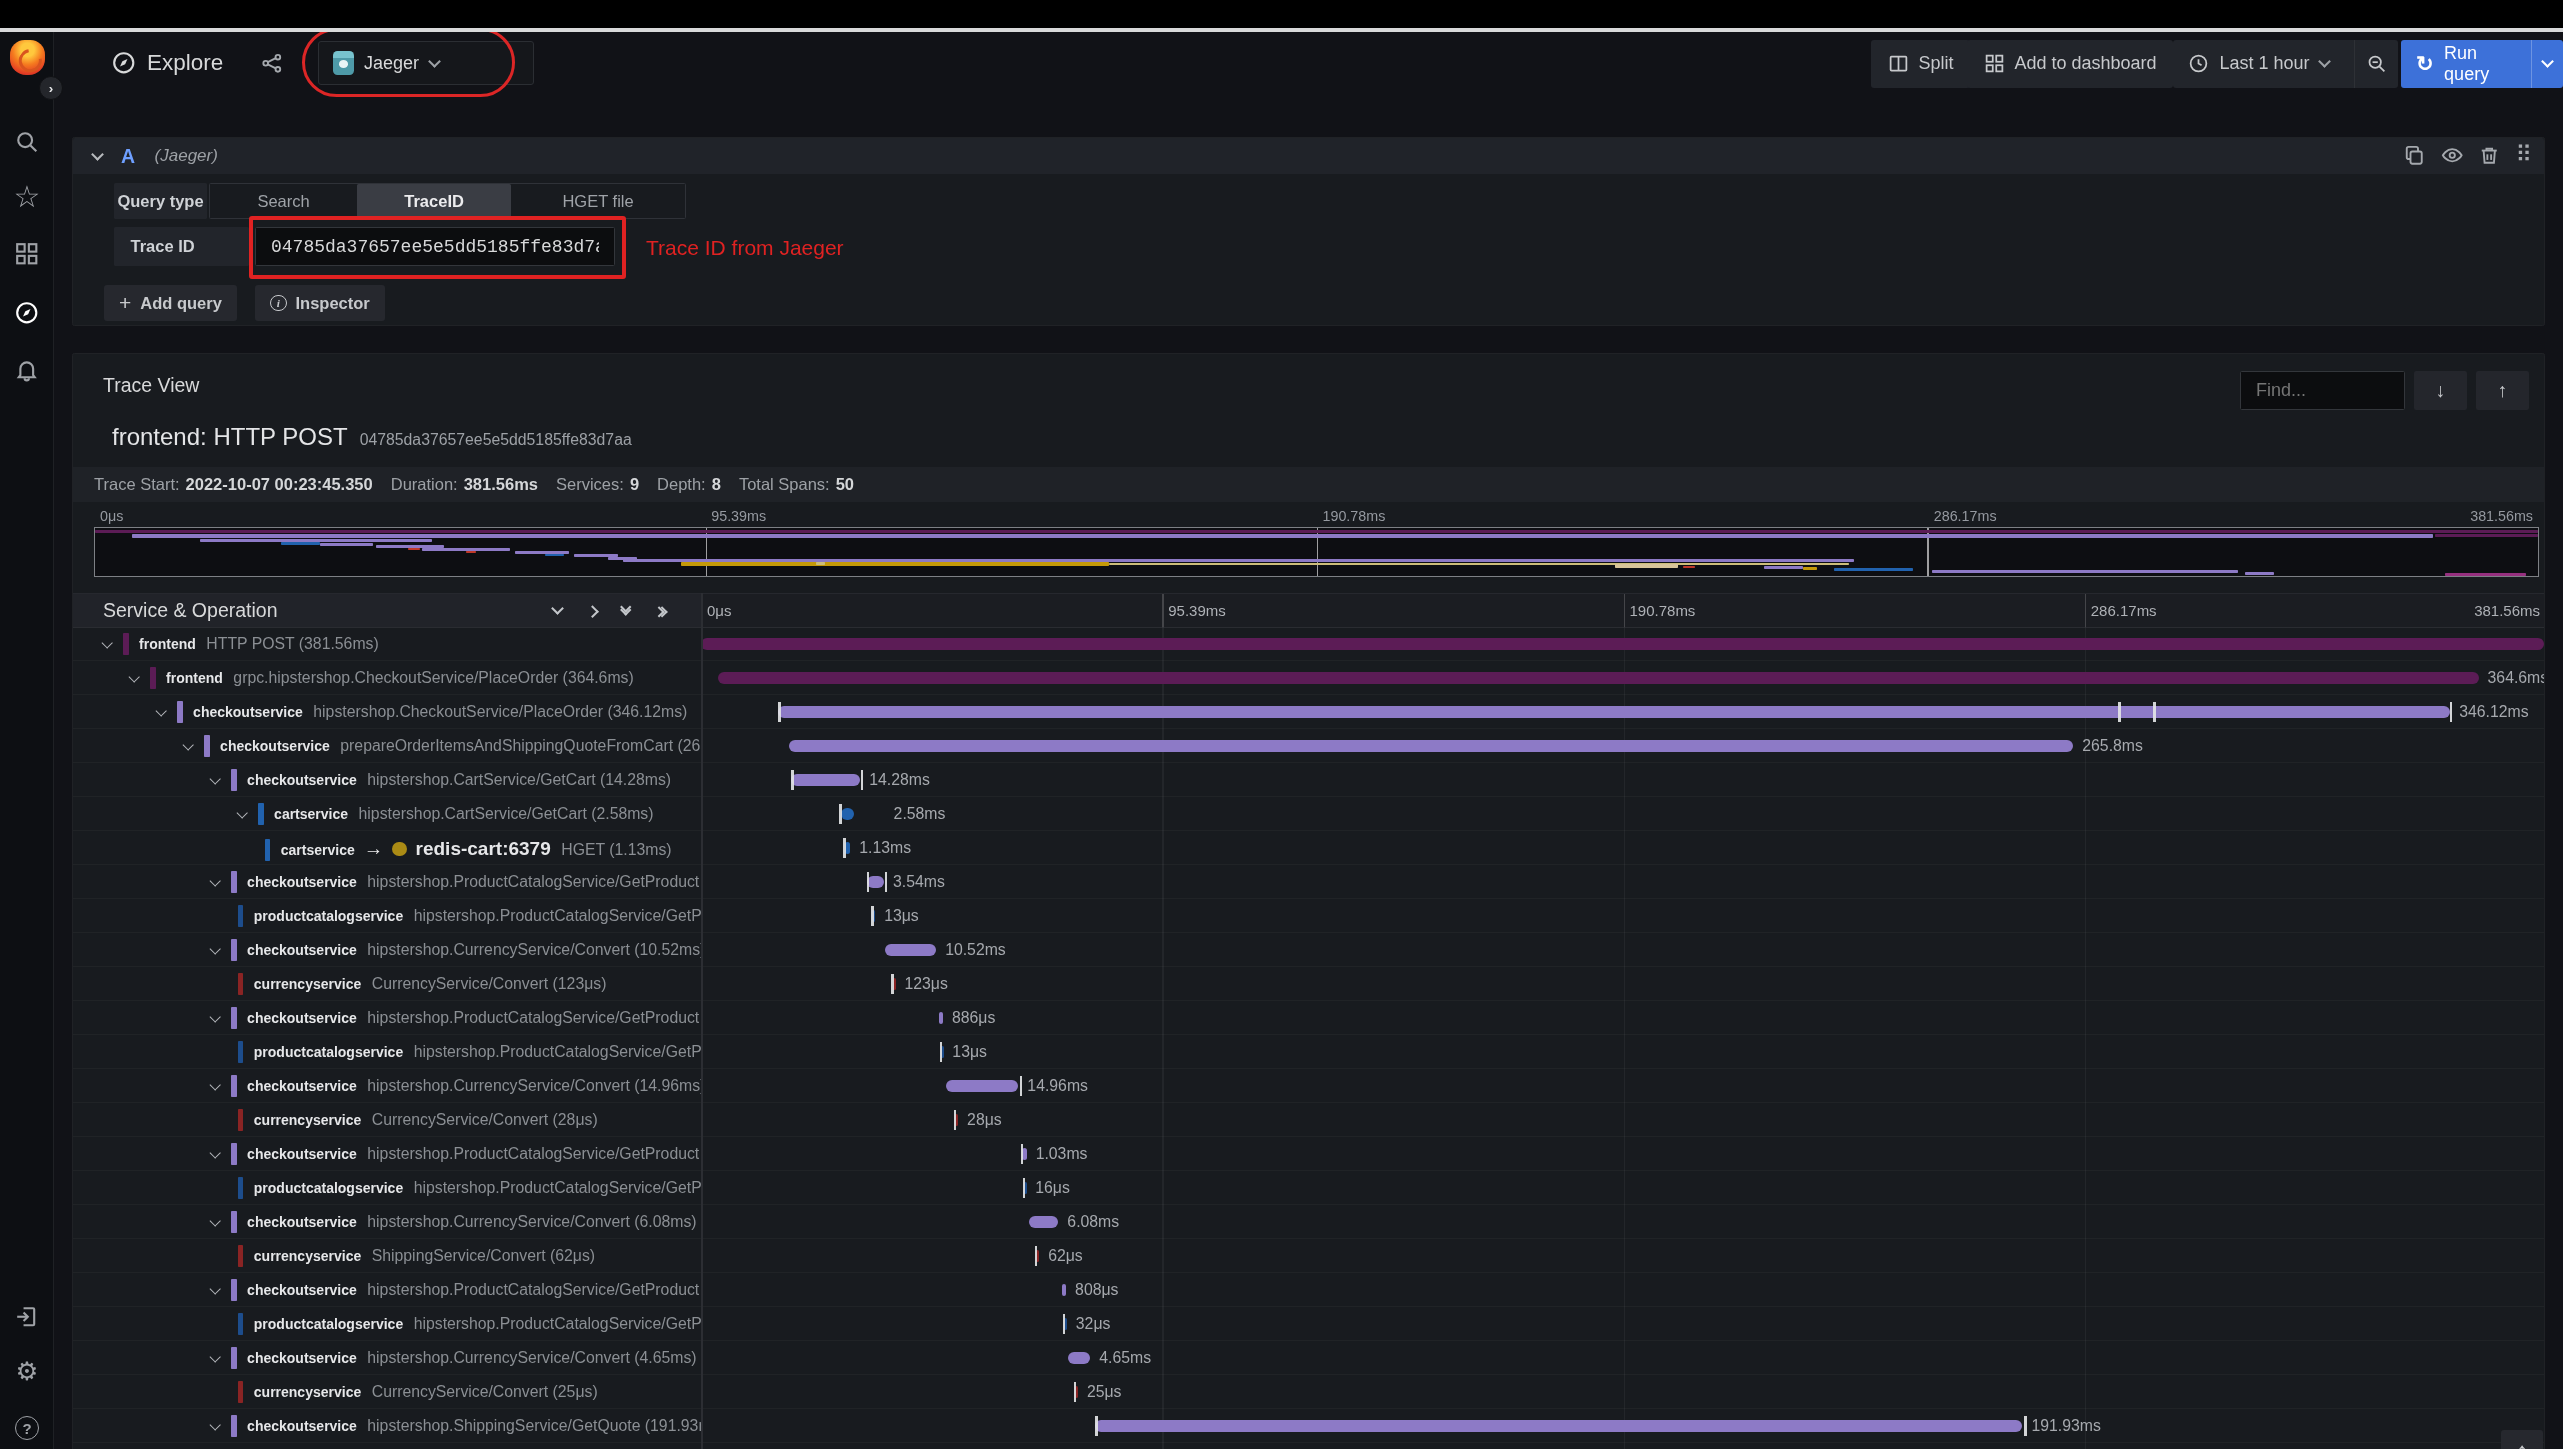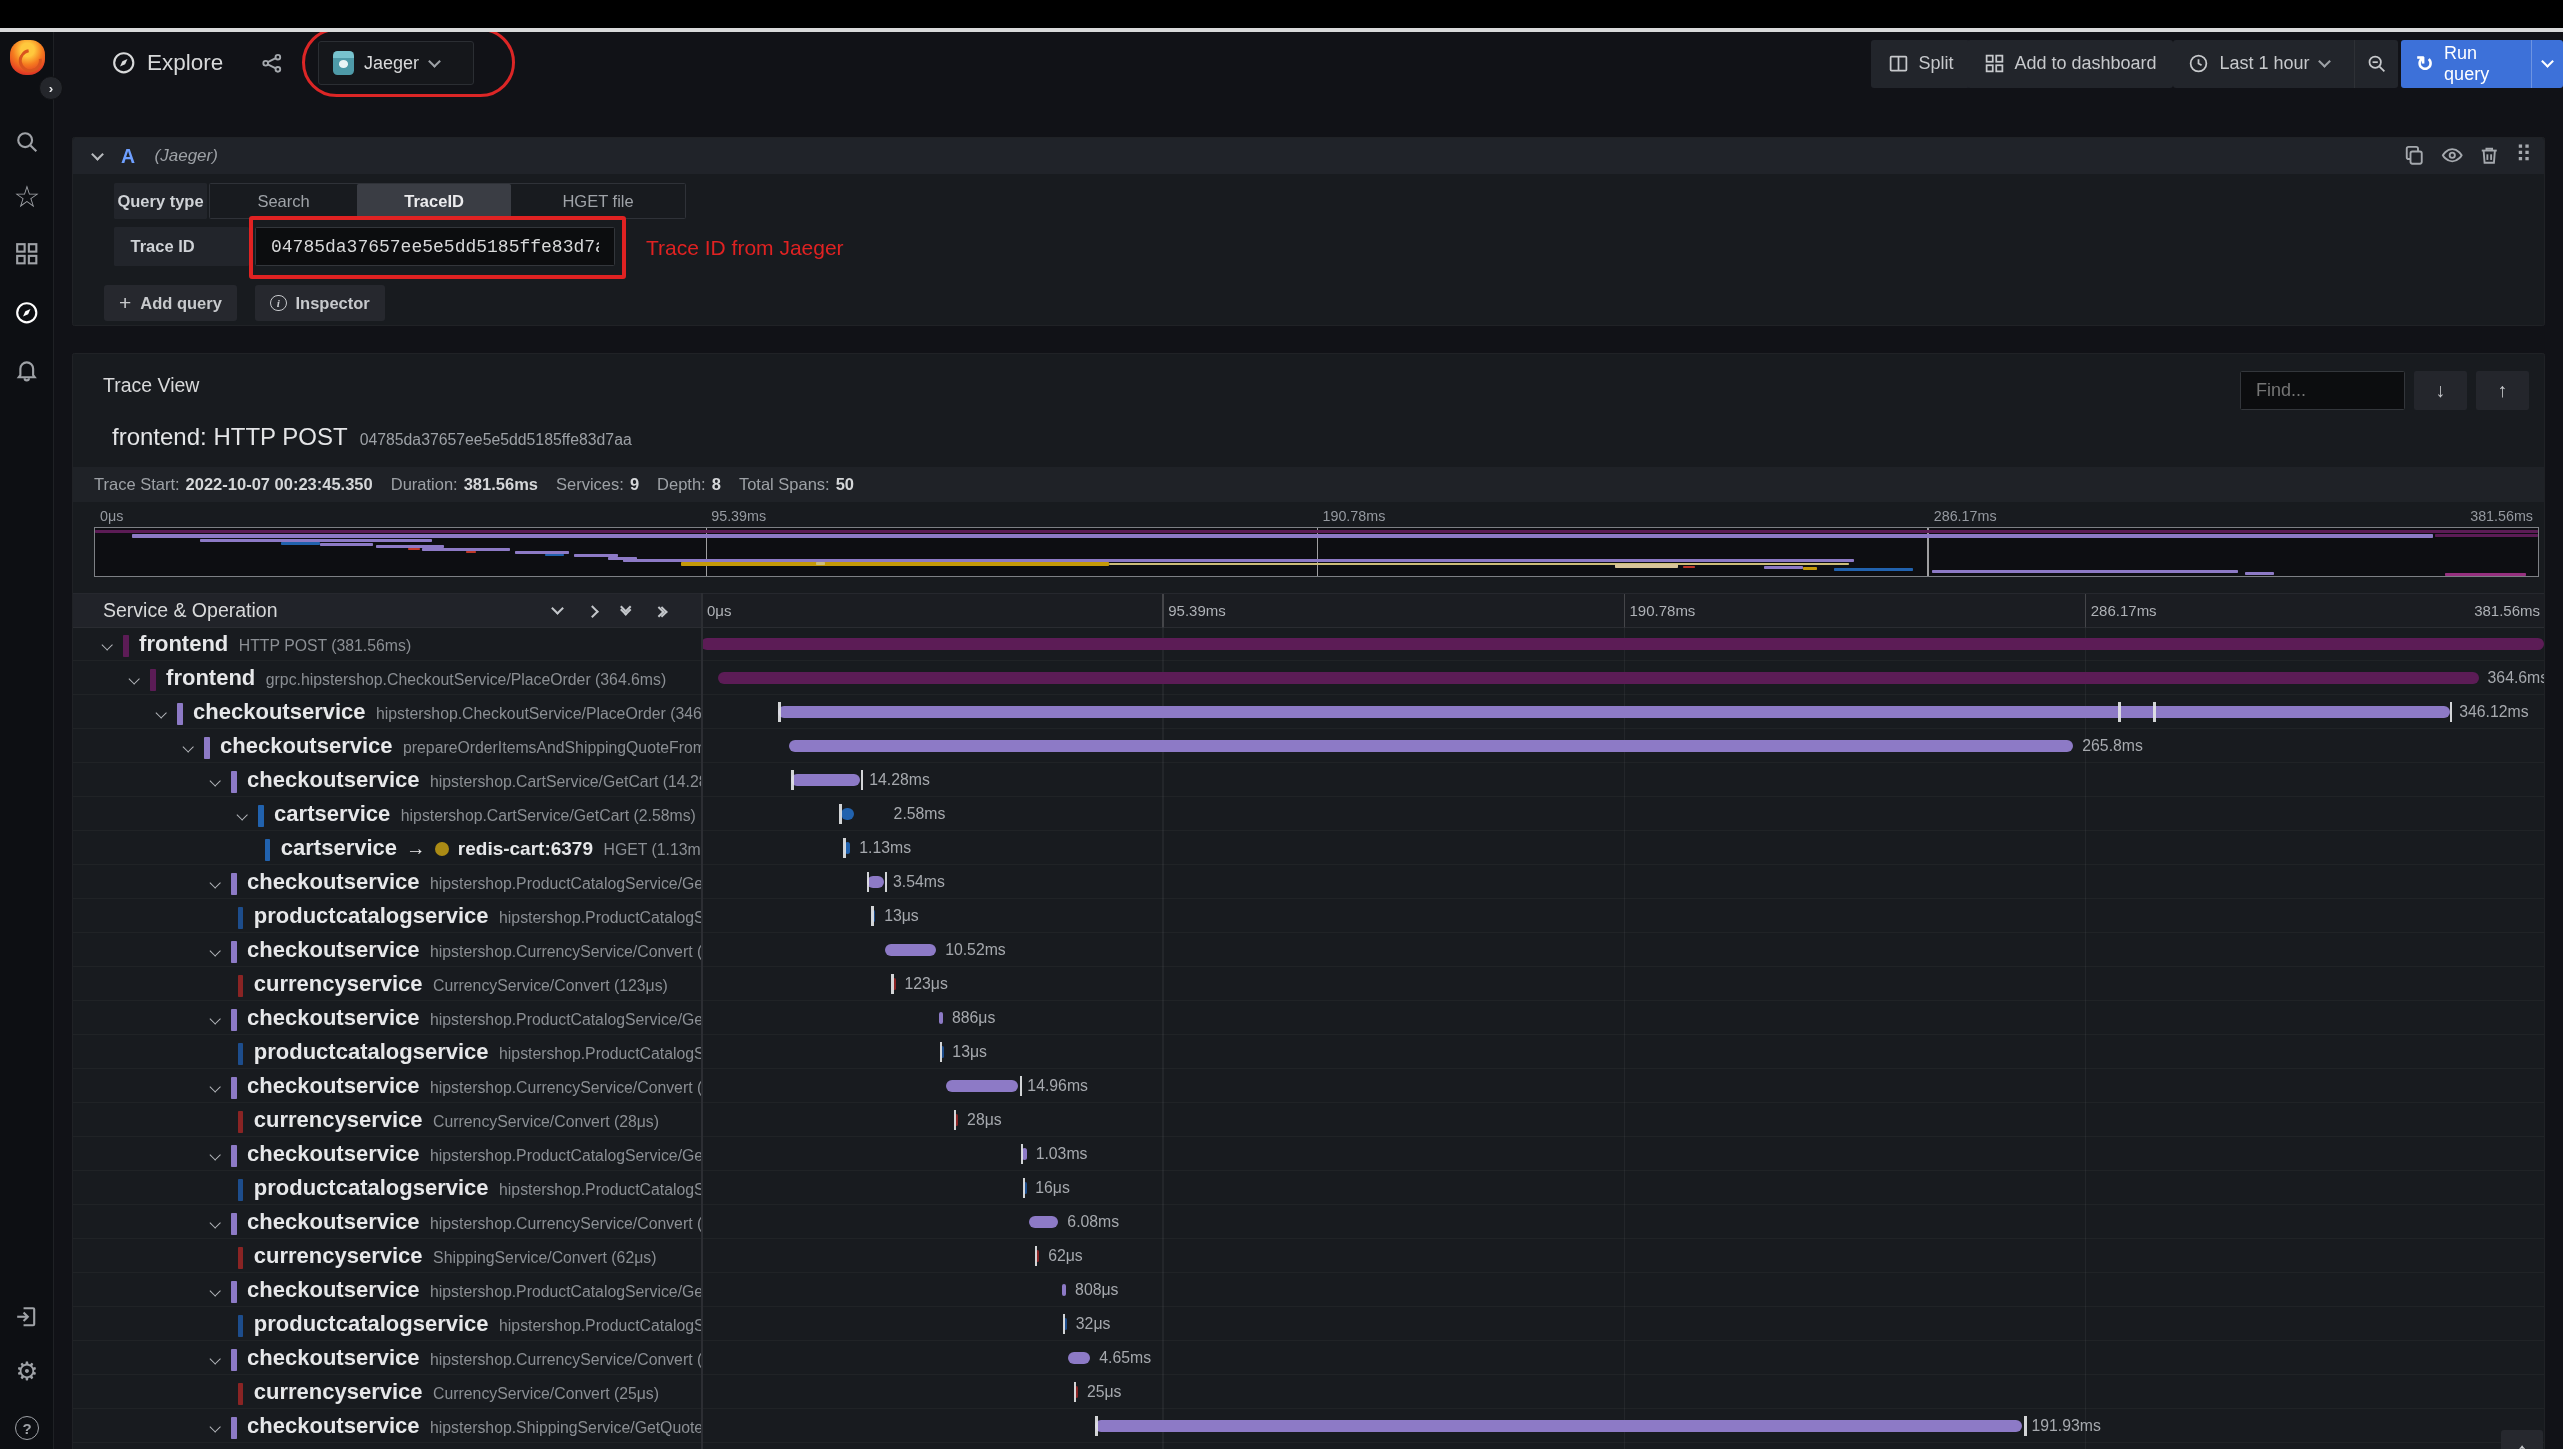--- a/index.html
+++ b/index.html
@@ -30,21 +30,21 @@
   
   #nav { left:54px; top:0; width:2509px; height:62px; }
   .nav-title { color:#d8d9da; font-size:22.5px; font-weight:500; }
   .nav-btn { height:48px; top:7.5px; background:#22252b; border-radius:3px; color:#c7c9cc;
              font-size:18px; font-weight:500; display:flex; align-items:center; padding:0 16.5px; gap:10px; }
   .nav-btn svg { width:21px; height:21px; }
   #run-query { background:#3d71d9; color:#fff; padding:0; }
   #run-query .rq-main { display:flex; align-items:center; gap:10.5px; padding:0 15px; height:100%; }
   #run-query .rq-caret { width:39px; height:100%; border-left:0.8px solid rgba(255,255,255,.25);
                          display:flex; align-items:center; justify-content:center; }
-  #ds-picker { left:264px; top:9px; height:44px; width:156px; background:#15171b; border:0.8px solid #2b2e33;
+  #ds-picker { left:264px; top:9px; height:44px; width:216px; background:#15171b; border:0.8px solid #2b2e33;
                border-radius:3px; display:flex; align-items:center; gap:10.5px; padding:0 13.5px; }
   #ds-logo { width:21px; height:24px; background:linear-gradient(180deg,#77c3ce 0 30%, #4e9aa8 30% 100%);
              border-radius:4.5px; position:relative; }
   #ds-logo::after { content:""; position:absolute; left:6px; top:9px; width:9px; height:7.5px;
                     background:#eaf4f6; border-radius:50%; }
   #ds-annotation { left:248px; top:-4.5px; width:213px; height:69px; border:3.8px solid #dc2626; border-radius:35px; z-index:30; }
   .chev { display:inline-block; width:9px; height:9px; border-right:2.3px solid currentColor;
           border-bottom:2.3px solid currentColor; transform:rotate(45deg) translate(-1.5px,-1.5px); }
   .chev.right { transform:rotate(-45deg) translate(-0.8px,0.8px); }
 
@@ -102,21 +102,21 @@
 
   #rows { left:0; top:273px; width:100%; bottom:0; }
   #grid-overlay { left:628px; top:273px; width:1845px; bottom:0; }
   .vgrid { top:0; width:1.5px; height:100%; background:rgba(255,255,255,.05); }
   .span-row { position:relative; width:100%; height:34px; border-bottom:0.8px solid rgba(255,255,255,.035); }
   .lcell { position:absolute; left:0; top:0; width:628px; height:34px; overflow:hidden;
            white-space:nowrap; line-height:34px; }
   .lcell .rchev { display:inline-block; width:8.3px; height:8.3px; border-right:1.9px solid #b6b9bd;
                   border-bottom:1.9px solid #b6b9bd; transform:rotate(45deg); margin-right:12px; vertical-align:1.5px; }
   .chip { display:inline-block; width:5.3px; height:22.5px; border-radius:0.8px; vertical-align:-6px; margin-right:10.5px; }
-  .svc { color:#e6e7e9; font-size:22px; font-weight:700; }
+  .svc { color:#e6e7e9; font-size:14px; font-weight:700; }
   .op  { color:#8b8f94; font-size:15.8px; margin-left:10.5px; }
   .peer { color:#e6e7e9; font-size:19px; font-weight:700; margin-left:9px; }
   .redis-arrow { color:#ececee; font-size:19.5px; font-weight:700; margin-left:9px; }
   .redis-dot { display:inline-block; width:14.3px; height:14.3px; border-radius:50%; margin-left:9px; vertical-align:-0.8px; }
   .tcell { position:absolute; left:628px; top:0; right:0; height:34px; }
   .bar { position:absolute; top:11.3px; height:12px; border-radius:6px; min-width:3px; }
   .dur { position:absolute; top:0; line-height:34px; color:#a6a9ae; font-size:15.8px; white-space:nowrap; }
   .wtick { position:absolute; top:6.8px; width:2.3px; height:20px; background:#e3e4e6; opacity:.92; }
   #scroll-top { left:2428px; top:1076px; width:42px; height:42px; background:#26282e; border-radius:3px;
                 color:#c7c9cc; font-size:22.5px; display:flex; align-items:center; justify-content:center; }

